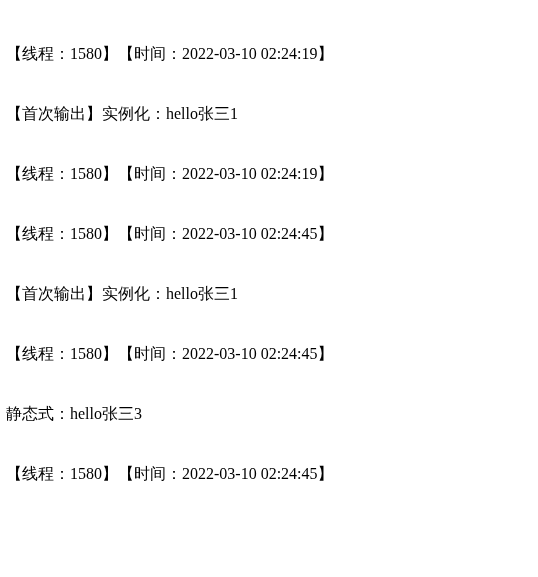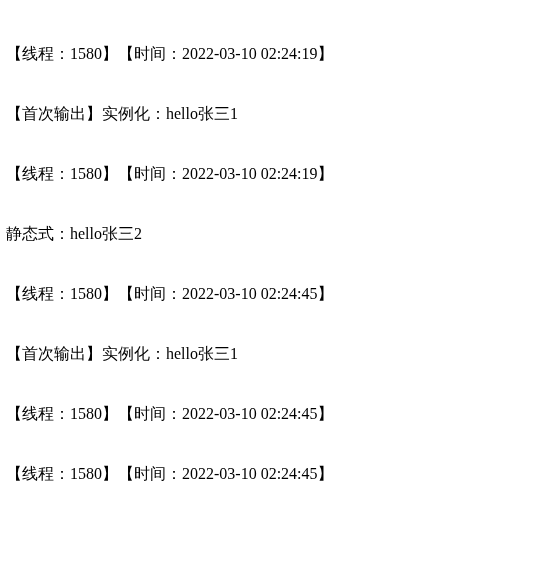--- a/index.html
+++ b/index.html
@@ -17,21 +17,21 @@
     }
     .log-line { white-space: pre; }
   </style>
 </head>
 <body>
 
 <div class="log-block">
   <div class="log-line">【线程：1580】【时间：2022-03-10 02:24:19】</div>
   <div class="log-line">【首次输出】实例化：hello张三1</div>
   <div class="log-line">【线程：1580】【时间：2022-03-10 02:24:19】</div>
-  <div class="log-line">静态式：hello张三2</div>
   <div class="log-line">【线程：1580】【时间：2022-03-10 02:24:45】</div>
   <div class="log-line">【首次输出】实例化：hello张三1</div>
   <div class="log-line">【线程：1580】【时间：2022-03-10 02:24:45】</div>
+  <div class="log-line">静态式：hello张三3</div>
   <div class="log-line">【线程：1580】【时间：2022-03-10 02:24:45】</div>
   
   
   
 </div>
 
 </body></html>

